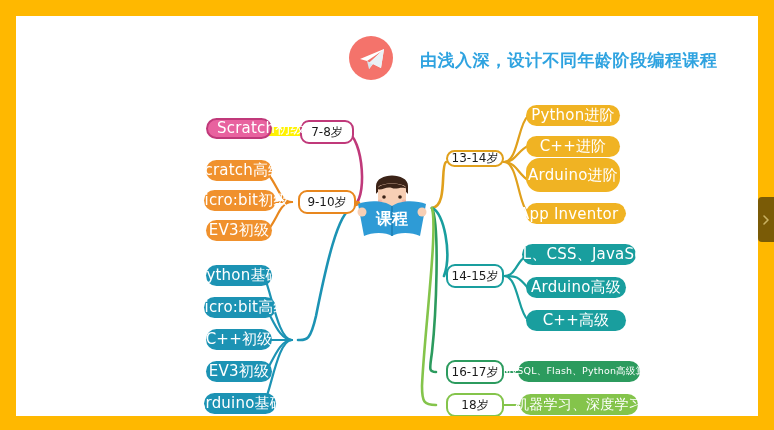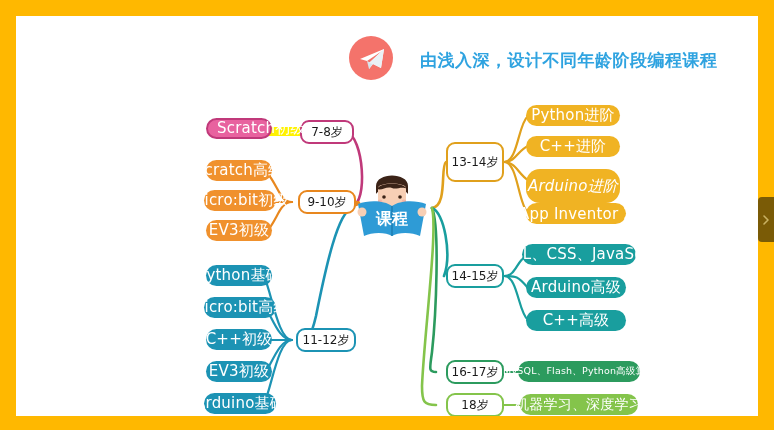--- a/index.html
+++ b/index.html
@@ -190,33 +190,32 @@
       <span class="caret"></span>
       <span>Scratch初级</span>
     </div>
 
     <div class="agebox b-orange" style="left:282px;top:174px;width:58px;height:24px;">9-10岁</div>
 
     <div class="pill orange" style="left:190px;top:144px;width:66px;height:21px;">Scratch高级</div>
     <div class="pill orange" style="left:188px;top:174px;width:72px;height:21px;">Micro:bit初级</div>
     <div class="pill orange" style="left:190px;top:204px;width:66px;height:21px;">EV3初级</div>
 
-    <div class="agebox b-teal" style="left:280px;top:312px;width:60px;height:24px;">11-12岁</div>
 
     <div class="pill teal" style="left:188px;top:281px;width:72px;height:21px;">Micro:bit高级</div>
     <div class="pill teal" style="left:190px;top:249px;width:66px;height:21px;">Python基础</div>
     <div class="pill teal" style="left:190px;top:313px;width:66px;height:21px;">C++初级</div>
     <div class="pill teal" style="left:190px;top:345px;width:66px;height:21px;">EV3初级</div>
     <div class="pill teal" style="left:188px;top:377px;width:72px;height:21px;">Arduino基础</div>
 
-    <div class="agebox b-gold" style="left:430px;top:126px;width:58px;height:40px;">13-14岁</div>
+    <div class="agebox b-gold" style="left:430px;top:134px;width:58px;height:17px;">13-14岁</div>
 
     <div class="pill gold" style="left:510px;top:89px;width:94px;height:21px;">Python进阶</div>
     <div class="pill gold" style="left:510px;top:120px;width:94px;height:21px;">C++进阶</div>
-    <div class="pill gold" style="left:510px;top:153px;width:94px;height:34px;font-style:italic;">Arduino进阶</div>
+    <div class="pill gold" style="left:510px;top:142px;width:94px;height:34px;">Arduino进阶</div>
     <div class="pill gold" style="left:510px;top:187px;width:100px;height:21px;">App Inventor 2</div>
 
     <div class="agebox b-teal2" style="left:430px;top:248px;width:58px;height:24px;">14-15岁</div>
 
     <div class="pill teal2" style="left:506px;top:228px;width:114px;height:21px;">HTML、CSS、JavaScript</div>
     <div class="pill teal2" style="left:510px;top:261px;width:100px;height:21px;">Arduino高级</div>
     <div class="pill teal2" style="left:510px;top:294px;width:100px;height:21px;">C++高级</div>
 
     <div class="agebox b-green" style="left:430px;top:344px;width:58px;height:24px;">16-17岁</div>
 

